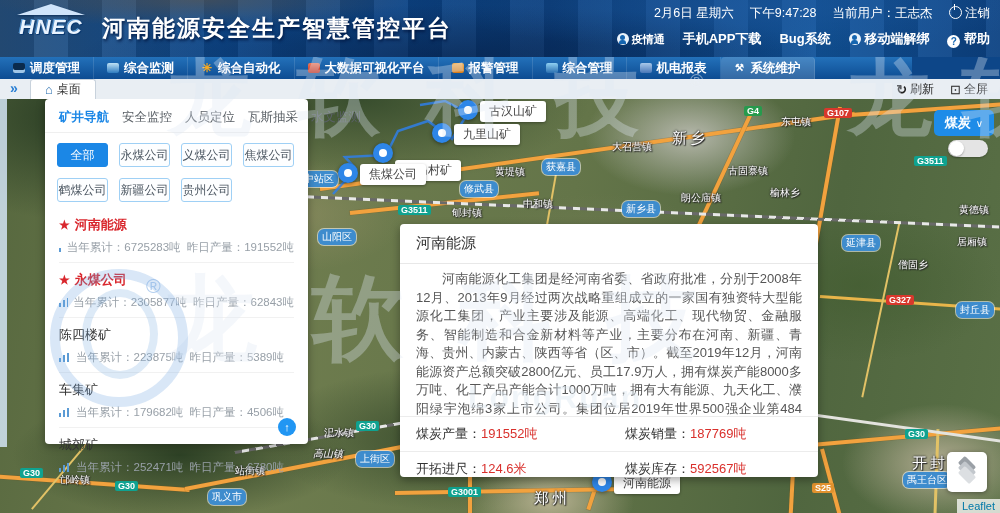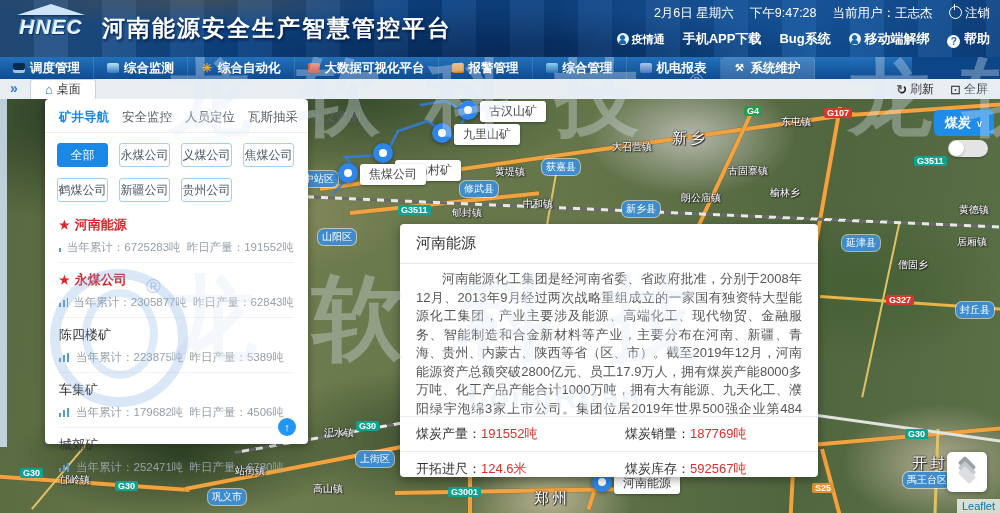--- a/index.html
+++ b/index.html
@@ -293,21 +293,21 @@
   <span class="map-label" style="left:781px;top:16px;">东屯镇</span>
   <span class="map-label" style="left:612px;top:41px;">大召营镇</span>
   <span class="map-label" style="left:728px;top:65px;">古固寨镇</span>
   <span class="map-label" style="left:681px;top:92px;">朗公庙镇</span>
   <span class="map-label" style="left:770px;top:87px;">榆林乡</span>
   <span class="map-label" style="left:898px;top:159px;">僧固乡</span>
   <span class="map-label" style="left:957px;top:136px;">居厢镇</span>
   <span class="map-label" style="left:959px;top:104px;">黄德镇</span>
   <span class="map-label" style="left:324px;top:327px;">汜水镇</span>
   <span class="map-label" style="left:235px;top:365px;">站街镇</span>
-  <span class="map-label" style="left:313px;top:383px;">高山镇</span>
+  <span class="map-label" style="left:313px;top:348px;font-style:italic;">高山镇</span>
   <span class="map-label" style="left:60px;top:374px;">邙岭镇</span>
 
   <span class="badge-road" style="left: 744px; top: 7px; background: rgb(39, 154, 77);">G4</span>
   <span class="badge-road" style="left: 824px; top: 9px; background: rgb(216, 56, 44);">G107</span>
   <span class="badge-road" style="left: 914px; top: 57px; background: rgb(15, 162, 144);">G3511</span>
   <span class="badge-road" style="left: 398px; top: 106px; background: rgb(15, 162, 144);">G3511</span>
   <span class="badge-road" style="left: 886px; top: 196px; background: rgb(216, 56, 44);">G327</span>
   <span class="badge-road" style="left: 356px; top: 322px; background: rgb(15, 162, 144);">G30</span>
   <span class="badge-road" style="left: 20px; top: 369px; background: rgb(15, 162, 144);">G30</span>
   <span class="badge-road" style="left: 115px; top: 382px; background: rgb(15, 162, 144);">G30</span>

